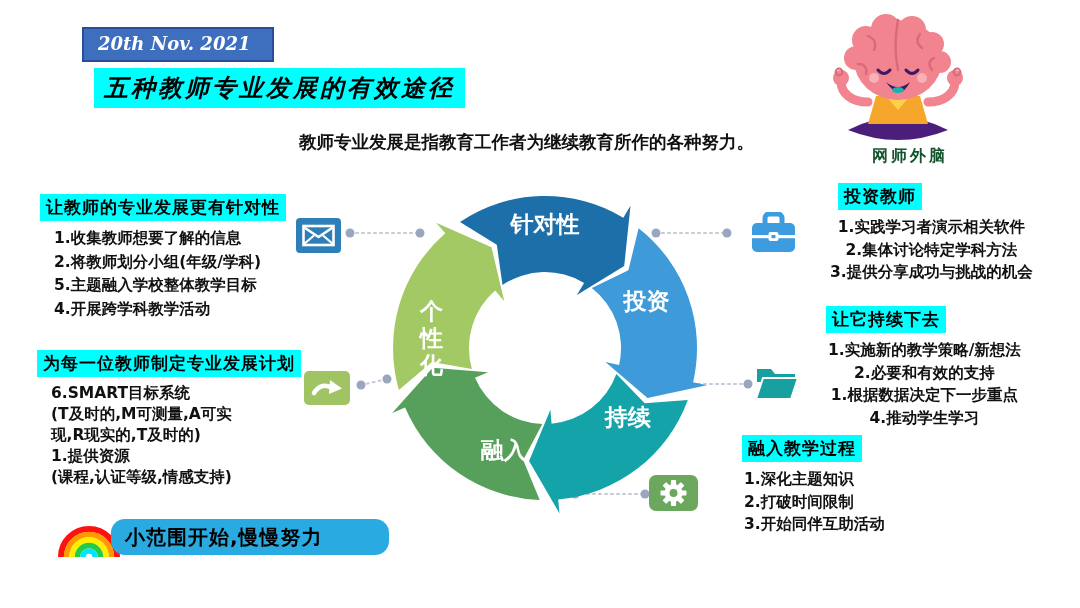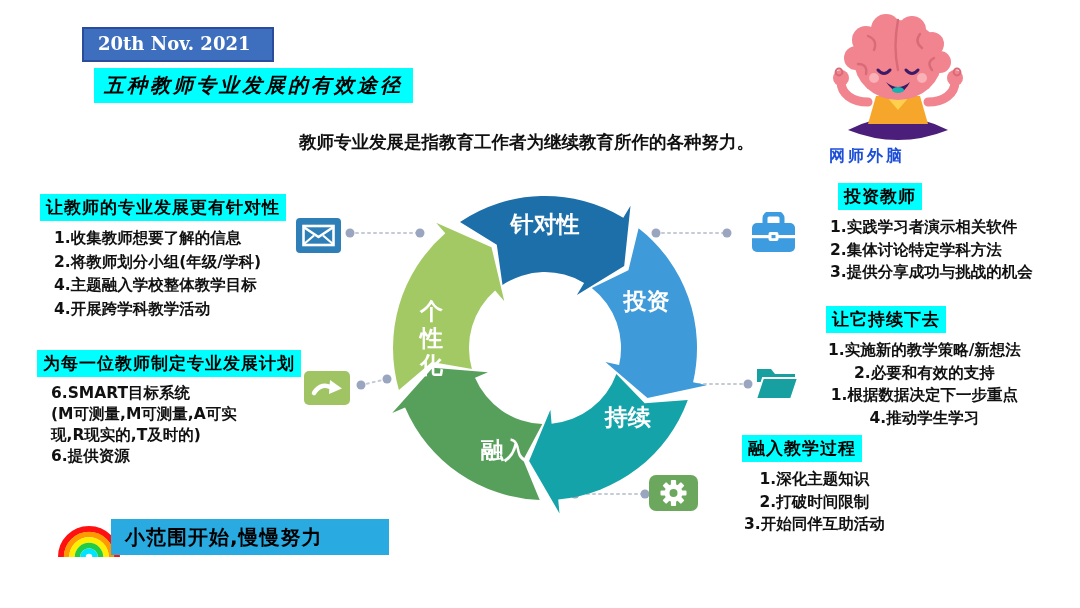--- a/index.html
+++ b/index.html
@@ -2,44 +2,44 @@
 <html style="--highlight: #00ffff; --footer_bar: #29abe2; --date_box_bg: #3e6fbe; --date_box_border: #2b4c9b; --envelope_blue: #2e7fb8; --briefcase_blue: #3d9be0; --folder_teal: #18a0a0; --gear_green: #6ba85e; --arrow_green: #a0c464; --connector_dot: #9aa6bf; --connector_line: #c4cad6; --brain_pink: #f1848e; --brain_outline: #d96a78; --shirt_yellow: #f6a62a; --pants_purple: #4a1e7a;"><head>
 <meta charset="utf-8">
 <style>
   html,body{margin:0;padding:0;}
   body{width:1080px;height:608px;background:#fff;font-family:"DejaVu Sans","Liberation Sans",sans-serif;overflow:hidden;}
   .stage{position:relative;width:1080px;height:608px;background:#fff;}
   .abs{position:absolute;}
   .hl{background:var(--highlight);}
   .date-badge{left:82px;top:27px;width:174px;height:31px;background:var(--date_box_bg);
     border:2px solid var(--date_box_border);color:#fff;font-family:"DejaVu Serif","Liberation Serif",serif;
-    font-weight:bold;font-size:18px;line-height:30px;padding-left:14px;}
-  .page-title{left:94px;top:68px;font-size:20px;font-weight:bold;font-style:italic;
+    font-style:italic;font-weight:bold;font-size:18px;line-height:30px;padding-left:14px;}
+  .page-title{left:94px;top:68px;font-size:24px;font-weight:bold;font-style:italic;
     letter-spacing:3px;color:#000;padding:4px 10px;}
   .subtitle{left:299px;top:130px;font-size:17.5px;font-weight:bold;color:#111;}
   .blk-title{display:inline-block;background:var(--highlight);color:#000;font-weight:bold;
     font-size:17px;letter-spacing:1px;padding:2px 6px;}
   .blk-items{margin-top:6px;padding-left:14px;font-weight:bold;color:#111;}
   .items-a{font-size:15.5px;line-height:23.5px;}
   .items-b{font-size:15.5px;line-height:21px;}
   .items-c{font-size:15.5px;line-height:22.5px;}
   #lblock1{left:40px;top:194px;}
   #lblock2{left:37px;top:350px;}
   #rblock1{left:828px;top:183px;}
   #rblock1 .blk-title{margin-left:10px;}
   #rblock2{left:826px;top:306px;}
   #rblock3{left:742px;top:435px;}
-  #rblock3 .blk-items{padding-left:2px;text-align:center;}
+  #rblock3 .blk-items{padding-left:2px;}
   .overlay{left:0;top:0;width:1080px;height:608px;}
   .conn line{stroke:var(--connector_line);stroke-width:2;stroke-dasharray:2 4;stroke-linecap:round;}
   .conn circle{fill:var(--connector_dot);}
   .cycle-label{fill:#fff;font-weight:bold;font-size:23px;font-family:"DejaVu Sans","Liberation Sans",sans-serif;}
-  .mascot-caption{left:829px;top:146px;font-size:16px;font-weight:600;letter-spacing:3px;color:#1d4ed8;}
+  .mascot-caption{left:872px;top:146px;font-size:16px;font-weight:600;letter-spacing:3px;color:#14532d;}
   .footer-bar{left:111px;top:519px;width:264px;height:36px;background:var(--footer_bar);
-    color:#000;font-size:20px;font-weight:bold;line-height:36px;padding-left:14px;letter-spacing:1px;}
+    color:#000;font-size:20px;font-weight:bold;line-height:36px;padding-left:14px;letter-spacing:1px;border-radius:14px;}
 </style>
 </head>
 <body>
 
 <div class="stage">
 
   <div class="abs date-badge">20th Nov. 2021</div>
 
   <div class="abs page-title hl">五种教师专业发展的有效途径</div>
   <div class="abs subtitle">教师专业发展是指教育工作者为继续教育所作的各种努力。</div>
@@ -124,49 +124,50 @@
         <path d="M398.9,389.9 A152,152 0 0 1 445.3,233.3 L436.1,222.7 L491.5,247.3 L504.3,301.2 L495.1,290.6 A76,76 0 0 0 471.9,368.9 L431.8,361.9 Z" fill="#a3c964"></path>
         <text class="cycle-label" text-anchor="middle"><tspan x="431.433804417541" y="319.1">个</tspan><tspan x="431.433804417541" y="346.1">性</tspan><tspan x="431.433804417541" y="373.1">化</tspan></text>
       </g>
   </svg>
 
   <div class="abs" id="lblock1">
     <span class="blk-title">让教师的专业发展更有针对性</span>
     <div class="blk-items items-a">
         <div>1.收集教师想要了解的信息</div>
         <div>2.将教师划分小组(年级/学科)</div>
-        <div>4.主题融入学校整体教学目标</div>
+        <div>5.主题融入学校整体教学目标</div>
         <div>4.开展跨学科教学活动</div>
       </div>
   </div>
   <svg class="abs" style="left:296px;top:218px;" width="45" height="35" viewBox="0 0 45 35">
     <rect x="0" y="0" width="45" height="35" rx="4" style="fill:var(--envelope_blue)"></rect>
     <rect x="7.5" y="8" width="30" height="19" fill="none" stroke="#fff" stroke-width="2.6"></rect>
     <path d="M7.5,9 L22.5,19 L37.5,9" fill="none" stroke="#fff" stroke-width="2.6" stroke-linejoin="round"></path>
     <path d="M8,26 L18,17.5 M37,26 L27,17.5" stroke="#fff" stroke-width="2.2"></path>
   </svg>
 
   <div class="abs" id="lblock2">
     <span class="blk-title">为每一位教师制定专业发展计划</span>
     <div class="blk-items items-b">
         <div>6.SMART目标系统</div>
-        <div>(M可测量,M可测量,A可实</div>
+        <div>(T及时的,M可测量,A可实</div>
         <div>现,R现实的,T及时的)</div>
-        <div>6.提供资源</div>
+        <div>1.提供资源</div>
+        <div>(课程,认证等级,情感支持)</div>
       </div>
   </div>
   <svg class="abs" style="left:304px;top:371px;" width="46" height="34" viewBox="0 0 46 34">
     <rect x="0" y="0" width="46" height="34" rx="5" style="fill:var(--arrow_green)"></rect>
     <path d="M10,22 C15,14 22,13 28,17" stroke="#fff" stroke-width="4.5" fill="none" stroke-linecap="round"></path>
     <path d="M26,9 L38,17.5 L25,23 Z" fill="#fff"></path>
   </svg>
 
   <div class="abs" id="rblock1">
     <span class="blk-title">投资教师</span>
-    <div class="blk-items items-c" style="padding-left:2px;">
+    <div class="blk-items items-c" style="padding-left:2px;text-align:center;">
         <div>1.实践学习者演示相关软件</div>
         <div>2.集体讨论特定学科方法</div>
         <div>3.提供分享成功与挑战的机会</div>
       </div>
   </div>
   <svg class="abs" style="left:750px;top:212px;" width="47" height="43" viewBox="0 0 47 43">
     <rect x="15" y="2" width="17" height="14" rx="4" fill="none" style="stroke:var(--briefcase_blue)" stroke-width="5"></rect>
     <rect x="2" y="11" width="43" height="29" rx="5" style="fill:var(--briefcase_blue)"></rect>
     <rect x="2" y="23" width="43" height="3.2" fill="#fff"></rect>
     <rect x="18.5" y="20" width="10" height="9" rx="2" fill="#fff"></rect>

